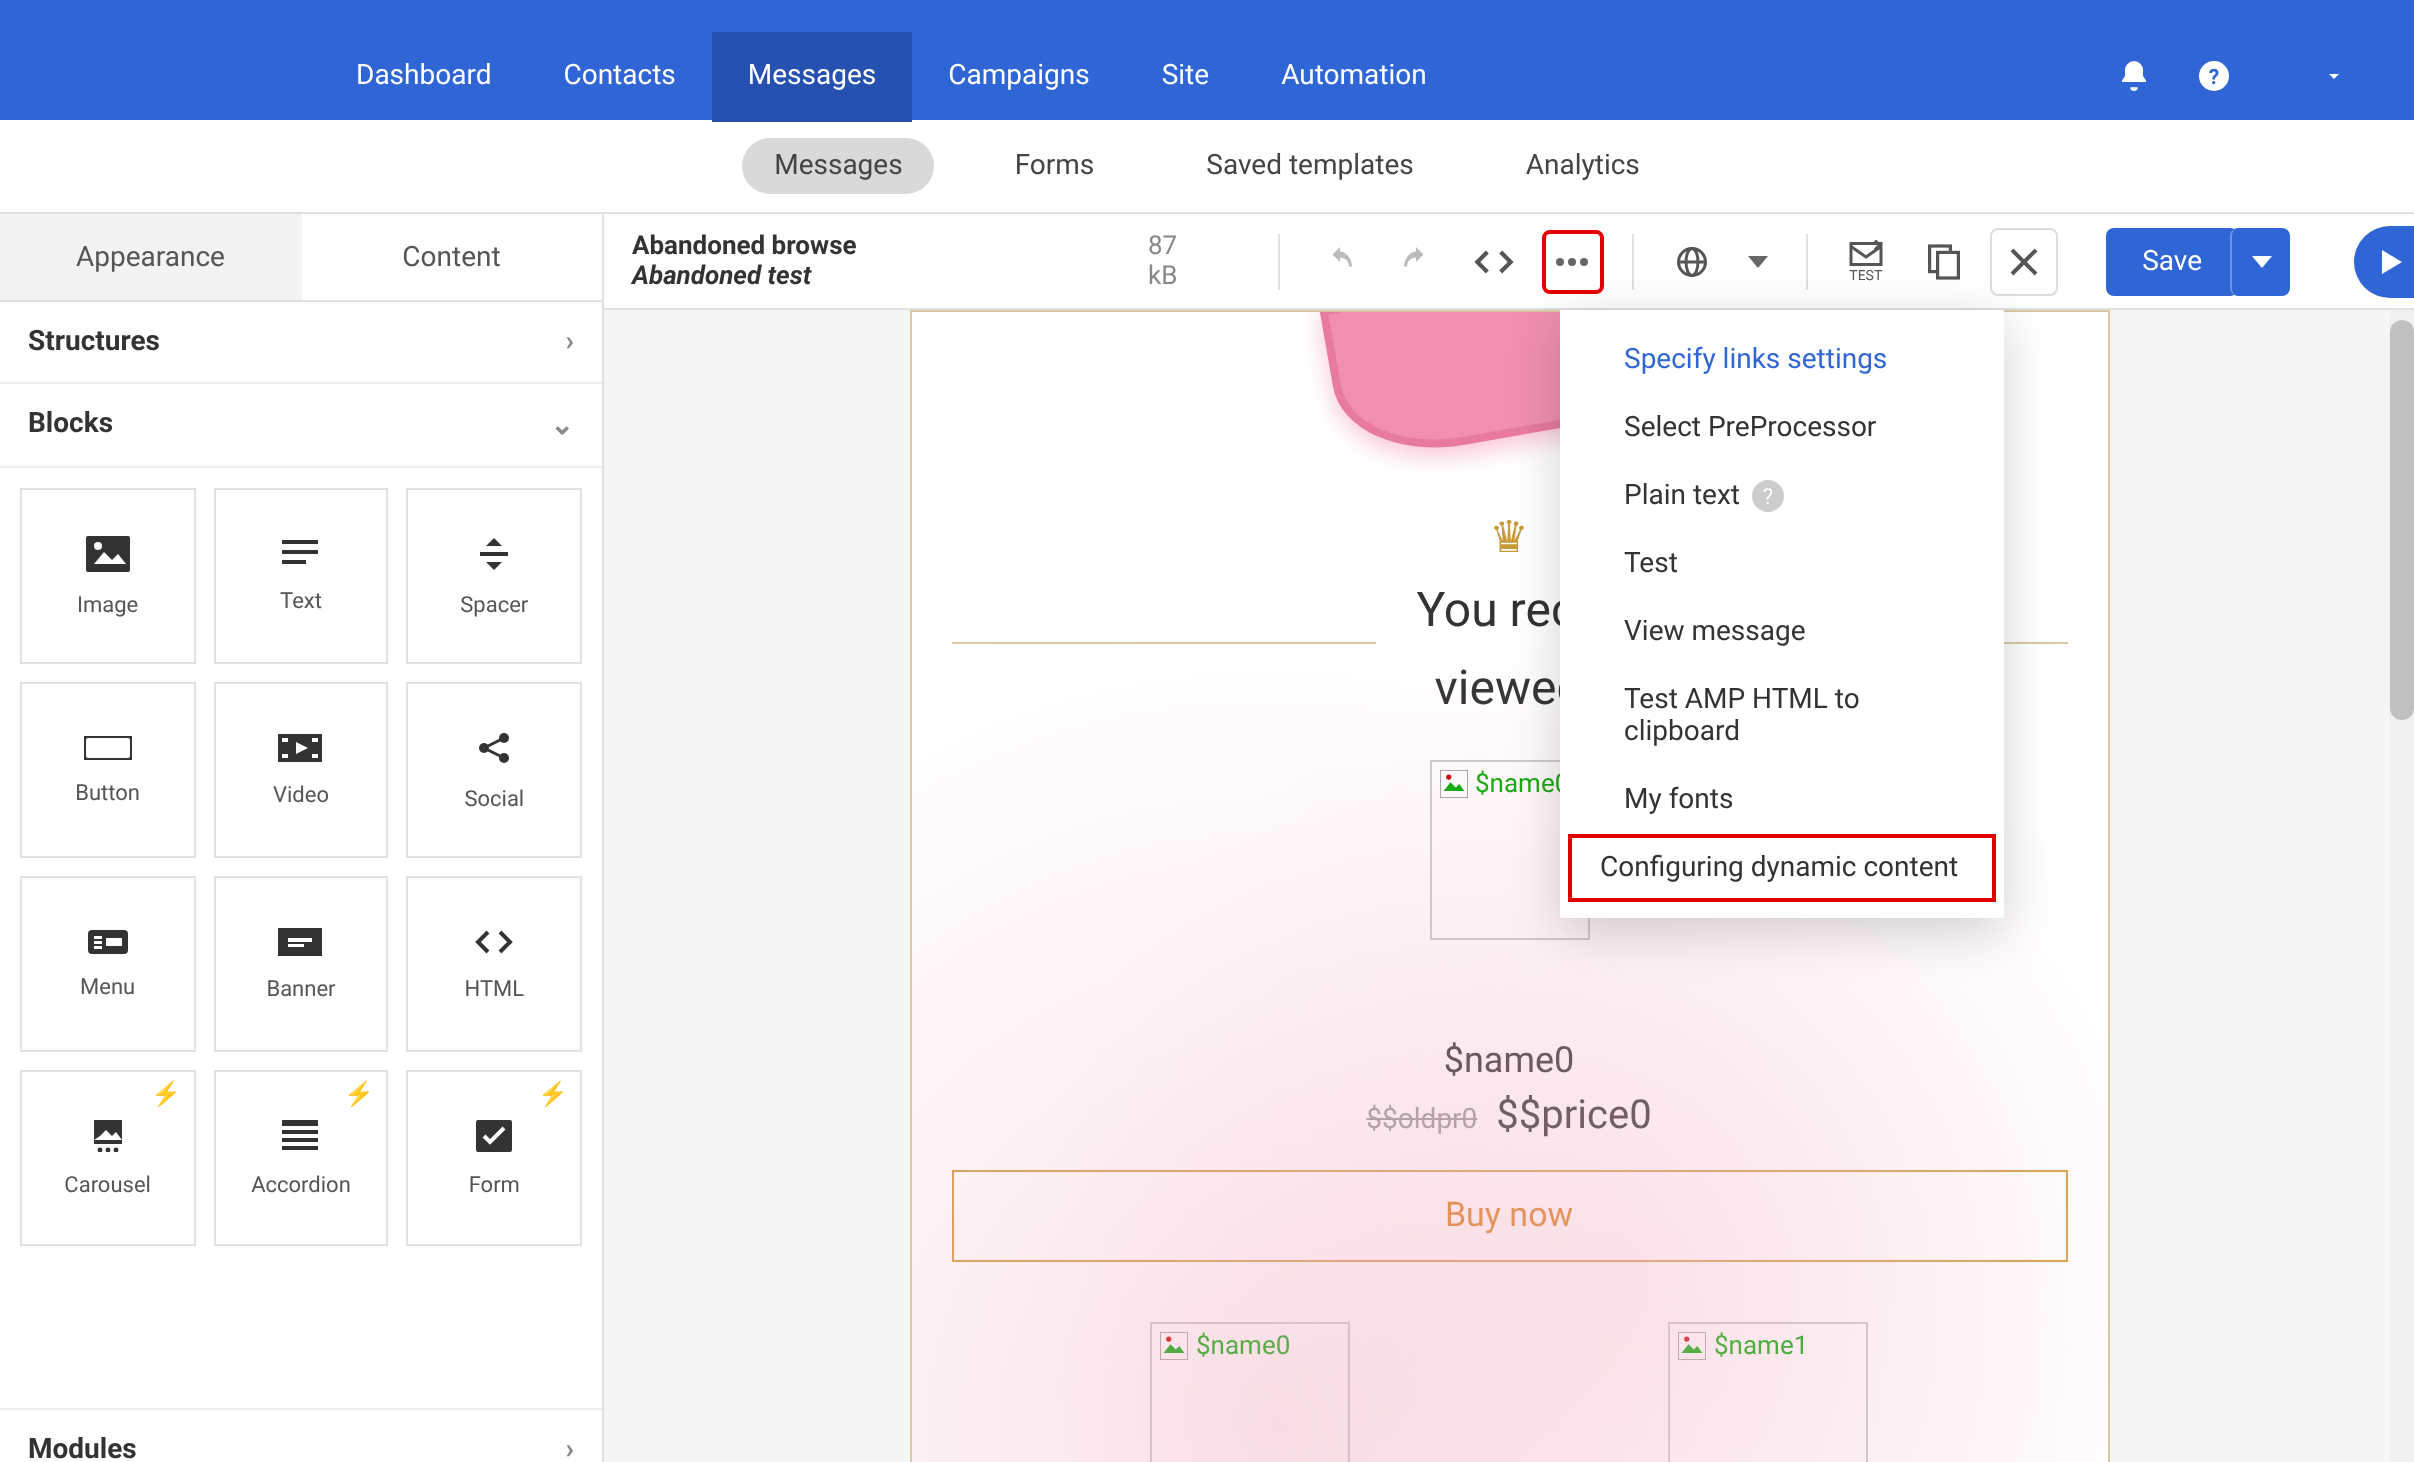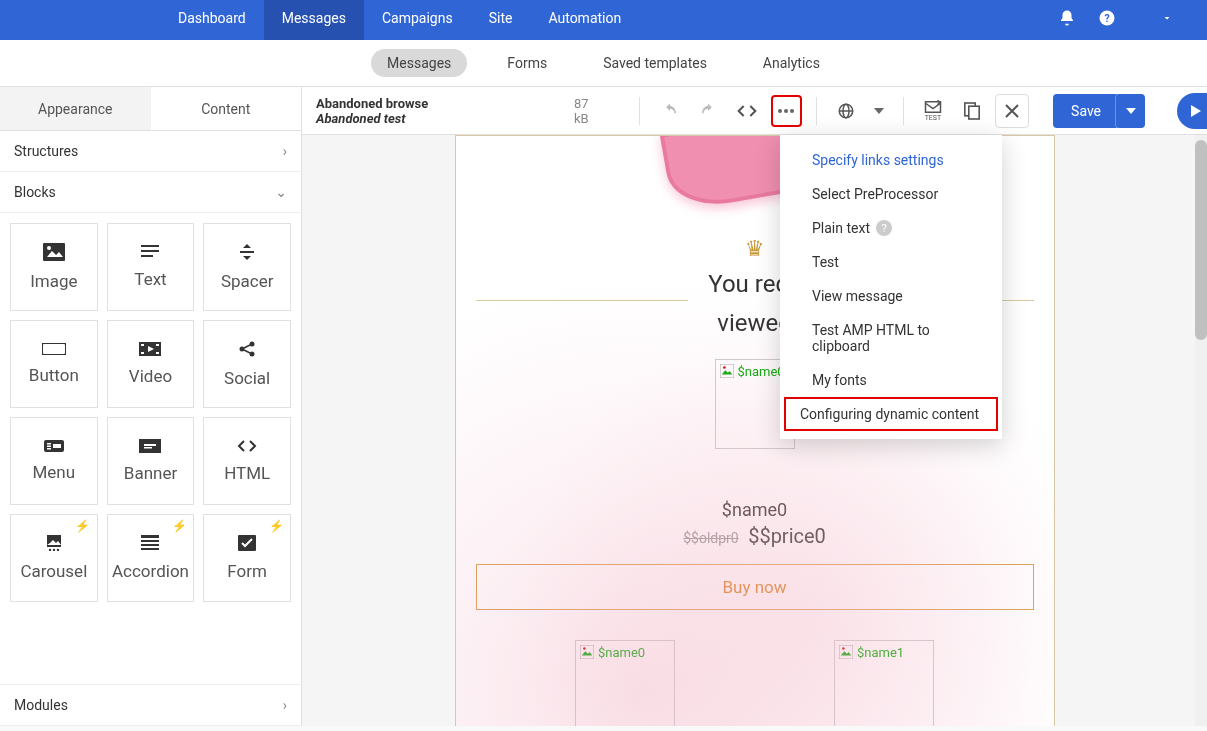--- a/index.html
+++ b/index.html
@@ -1,40 +1,40 @@
 <!DOCTYPE html>
 <html><head>
 <meta charset="utf-8">
 <style>
 * { box-sizing: border-box; margin: 0; padding: 0; }
 body { font-family: -apple-system, BlinkMacSystemFont, "Segoe UI", Roboto, Arial, sans-serif; font-size: 14px; color: #333; background: #f9f9f9; width: 1207px; height: 731px; overflow: hidden; }
 
 
-.topnav { background: #3065d6; height: 40px; display: flex; align-items: flex-end; padding: 16px 0 0 160px; color: #fff; }
+.topnav { background: #3065d6; height: 60px; display: flex; align-items: center; padding: 16px 0 0 160px; color: #fff; }
 .topnav .nav-item { padding: 0 18px; height: 45px; display: flex; align-items: center; cursor: pointer; font-size: 14px; }
 .topnav .nav-item.active { background: #2651b0; }
 .topnav .spacer { flex: 1; }
 .topnav .icon-btn { width: 40px; height: 45px; display: flex; align-items: center; justify-content: center; cursor: pointer; }
 
 
 .subnav { background: #fff; height: 47px; display: flex; align-items: center; justify-content: center; gap: 24px; border-bottom: 1px solid #e0e0e0; }
 .subnav .sub-item { padding: 6px 16px; cursor: pointer; color: #444; font-size: 14px; }
 .subnav .sub-item.active { background: #d9d9d9; border-radius: 14px; }
 
 
 .main { display: flex; height: calc(731px - 45px - 47px); }
 .sidebar { width: 302px; background: #fff; border-right: 1px solid #e0e0e0; display: flex; flex-direction: column; }
 .side-tabs { display: flex; height: 44px; border-bottom: 1px solid #e0e0e0; }
 .side-tab { flex: 1; display: flex; align-items: center; justify-content: center; cursor: pointer; color: #555; font-size: 14px; }
 .side-tab.inactive { background: #f3f3f3; }
-.side-section { padding: 12px 14px; border-bottom: 1px solid #eee; display: flex; align-items: flex-start; justify-content: space-between; font-weight: 400; color: #333; cursor: pointer; }
+.side-section { padding: 12px 14px; border-bottom: 1px solid #eee; display: flex; align-items: flex-start; justify-content: space-between; font-weight: 700; color: #333; cursor: pointer; }
 .side-section .chev { color: #888; }
 .blocks-grid { padding: 10px; display: grid; grid-template-columns: repeat(3, 1fr); gap: 9px; overflow-y: auto; }
 .block { border: 1px solid #e0e0e0; height: 88px; display: flex; flex-direction: column; align-items: center; justify-content: center; gap: 10px; cursor: pointer; position: relative; background: #fff; }
-.block .label { font-size: 17px; color: #555; }
+.block .label { font-size: 11px; color: #555; }
 .block .bolt { position: absolute; top: 4px; right: 6px; font-size: 12px; color: #333; }
 .block svg { fill: #333; }
 
 
 .editor { flex: 1; display: flex; flex-direction: column; position: relative; }
 .editor-toolbar { height: 48px; background: #fff; border-bottom: 1px solid #e0e0e0; display: flex; align-items: center; padding: 0 14px; gap: 8px; }
 .tb-title { display: flex; flex-direction: column; min-width: 250px; }
 .tb-title .t1 { font-weight: 700; font-size: 13px; }
 .tb-title .t2 { font-style: italic; font-size: 13px; font-weight: 700; }
 .tb-size { color: #888; font-size: 13px; margin-right: 20px;}
@@ -78,20 +78,21 @@
 .dd-item.link { color: #3065d6; }
 .dd-item.highlight { border: 2px solid #e30000; margin: 0 4px; padding: 7px 14px; }
 .qmark { width: 16px; height: 16px; border-radius: 50%; background: #ccc; color: #fff; font-size: 11px; display: inline-flex; align-items: center; justify-content: center; }
 
 </style>
 </head>
 <body>
 
 <div class="topnav">
   <div class="nav-item">Dashboard</div>
+  <div class="nav-item">Contacts</div>
   <div class="nav-item active">Messages</div>
   <div class="nav-item">Campaigns</div>
   <div class="nav-item">Site</div>
   <div class="nav-item">Automation</div>
   <div class="spacer"></div>
   <div class="icon-btn">
     <svg width="18" height="18" viewBox="0 0 24 24" fill="#fff">
         <path d="M12 2a6 6 0 0 0-6 6v4l-2 3v1h16v-1l-2-3V8a6 6 0 0 0-6-6zm0 20a2.5 2.5 0 0 0 2.5-2.5h-5A2.5 2.5 0 0 0 12 22z"></path>
       </svg>
   </div>

